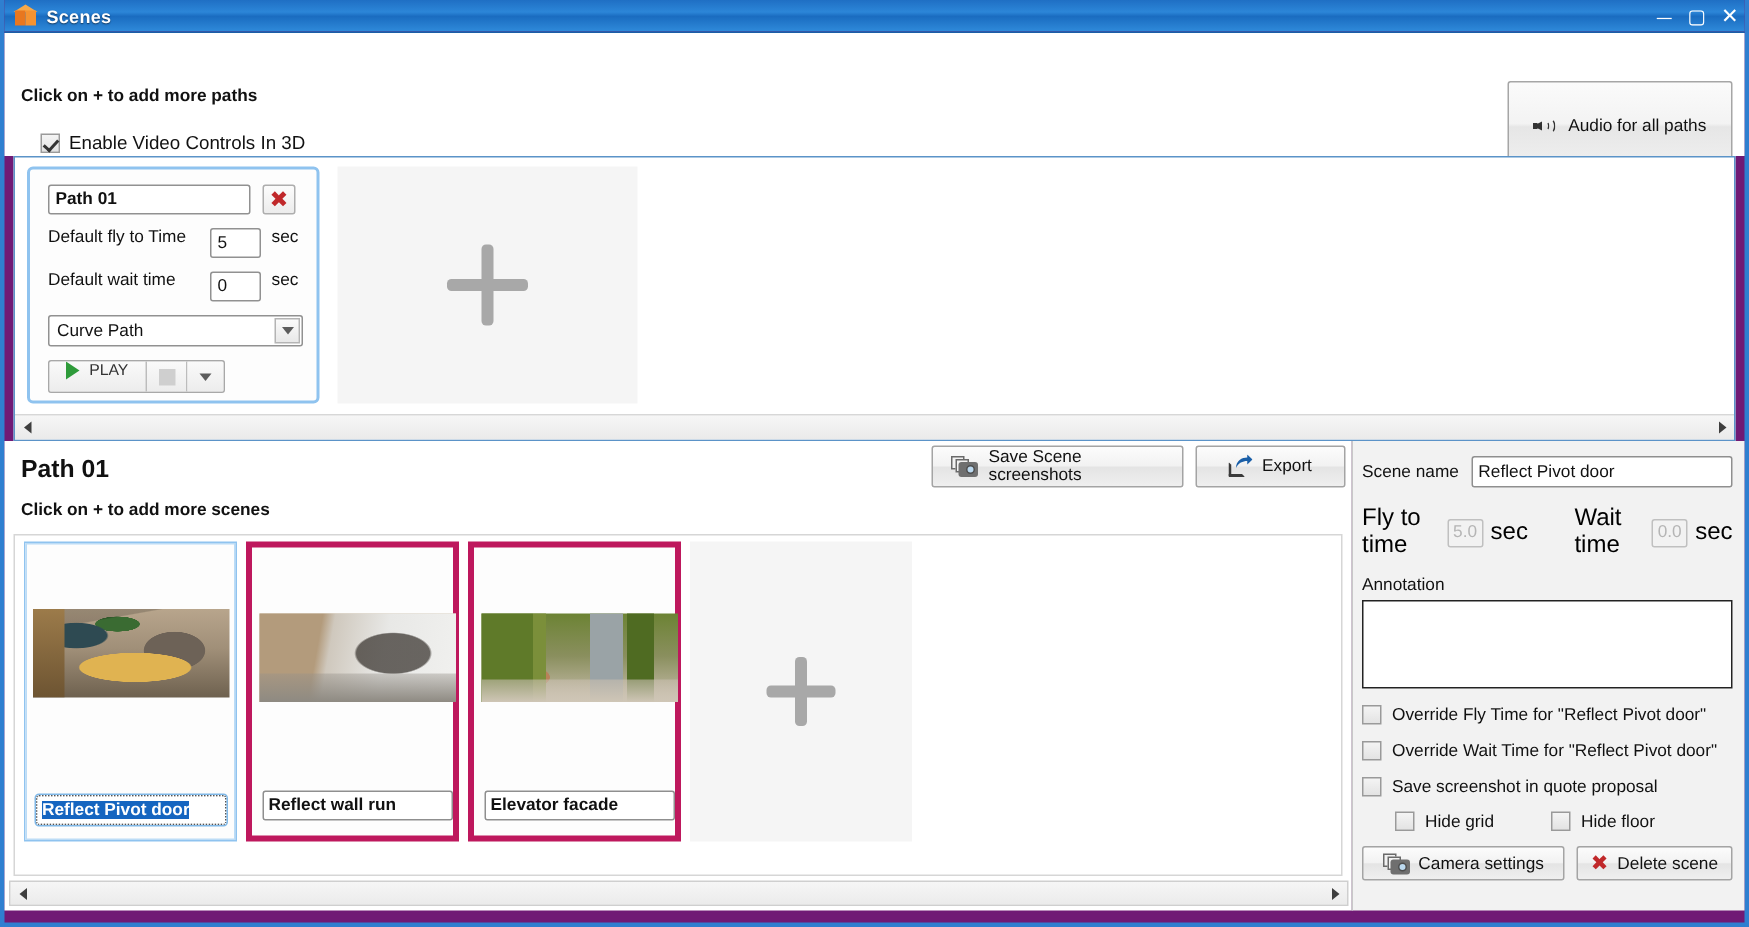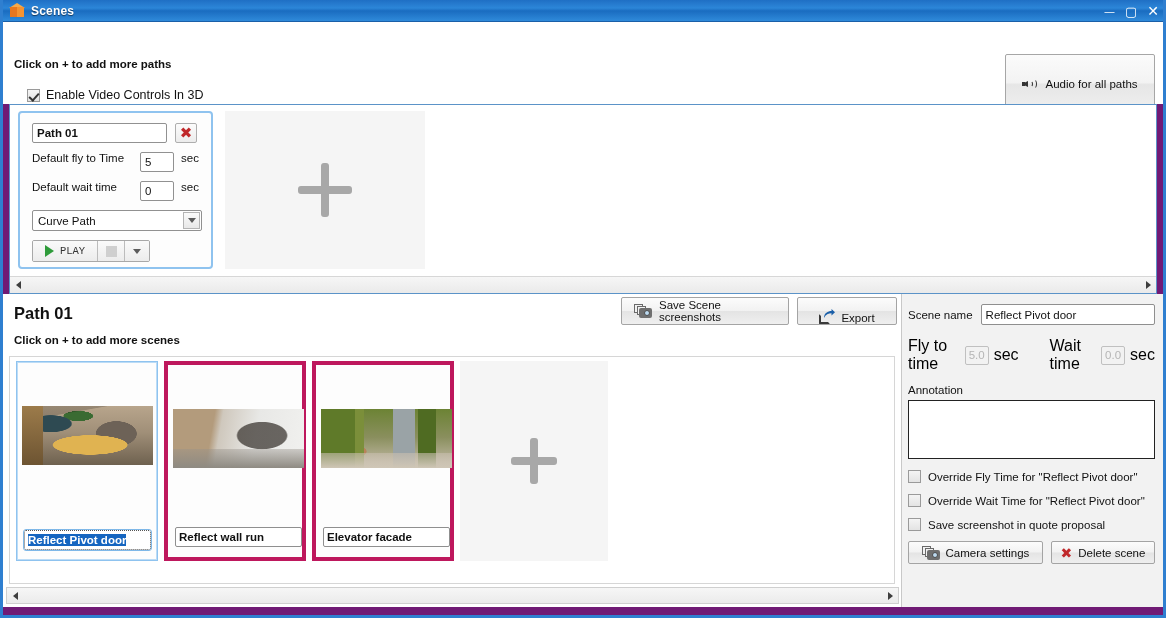--- a/index.html
+++ b/index.html
@@ -211,24 +211,23 @@
   .play-group {
     margin-top: 9px;
     display: flex; height: 22px;
     border: 1px solid #a8a8a8;
     border-radius: 2px; overflow: hidden;
     width: 118px;
   }
   .play-btn {
     flex: 1;
     background: linear-gradient(to bottom,#fafafa,#ececec);
-    display: flex; align-items: center; justify-content: center; gap: 6px;
+    display: flex; justify-content: center; gap: 6px;
     font-size: 10.5px; color: #333;
     border-right: 1px solid #bcbcbc;
-    font-family: Liberation Mono, monospace;
   }
   .tri { width:0;height:0;border-top:6px solid transparent;border-bottom:6px solid transparent;border-left:9px solid #2e9b3a; }
   .stop-btn {
     width: 27px;
     background: linear-gradient(to bottom,#fafafa,#ececec);
     display: flex; align-items: center; justify-content: center;
     border-right: 1px solid #bcbcbc;
   }
   .stop-sq { width: 11px; height: 11px; background: #cfcfcf; }
   .drop-btn {
@@ -296,21 +295,21 @@
   .gbtn {
     height: 28px;
     border: 1px solid #a4a4a4;
     border-radius: 2px;
     background: linear-gradient(to bottom,#fcfcfc 0%,#f2f2f2 48%, #e4e4e4 52%, #efefef 100%);
     display: flex; align-items: center; justify-content: center; gap: 7px;
     font-size: 11.5px; color: #111;
     padding: 0 12px;
   }
   .gbtn.save-shots { width: 168px; }
-  .gbtn.export { width: 100px; align-items: flex-end; }
+  .gbtn.export { width: 100px; }
 
   .cam-icon {
     position: relative; width: 18px; height: 14px; flex: none;
   }
   .cam-icon .stack1, .cam-icon .stack2 {
     position: absolute; border: 1px solid #6a6a6a; background: #f2f2f2;
   }
   .cam-icon .stack1 { left: 0; top: 0; width: 9px; height: 9px; }
   .cam-icon .stack2 { left: 3px; top: 2px; width: 9px; height: 9px; }
   .cam-icon .body {
@@ -651,20 +650,30 @@
       </div>
       <div class="cb-row">
         <span class="chkbox"></span>
         <span>Override Wait Time for "Reflect Pivot door"</span>
       </div>
       <div class="cb-row">
         <span class="chkbox"></span>
         <span>Save screenshot in quote proposal</span>
       </div>
 
+      <div class="cb-row indent">
+        <span class="cb-sub">
+          <span class="chkbox"></span>
+          <span>Hide grid</span>
+        </span>
+        <span class="cb-sub">
+          <span class="chkbox"></span>
+          <span>Hide floor</span>
+        </span>
+      </div>
 
       <div class="btn-row">
         <div class="rbtn cam">
           <span class="cam-icon">
             <span class="stack1"></span>
               <span class="stack2"></span>
               <span class="body"></span>
               <span class="lens"></span>
           </span>
           <span>Camera settings</span>

